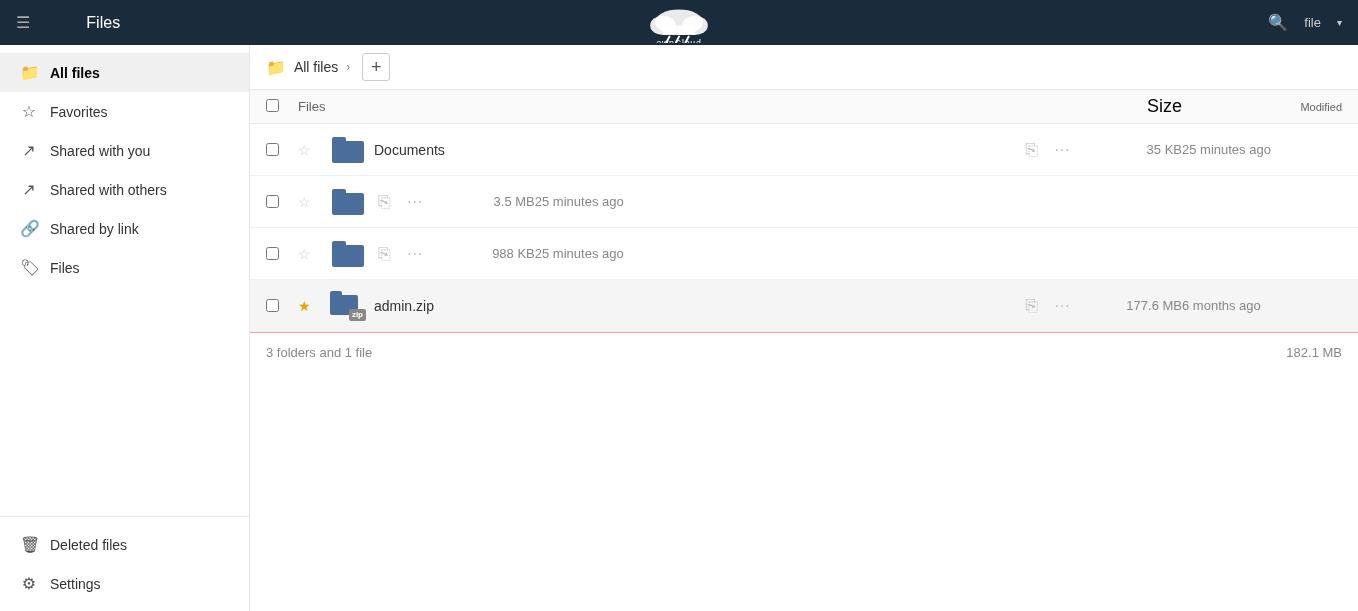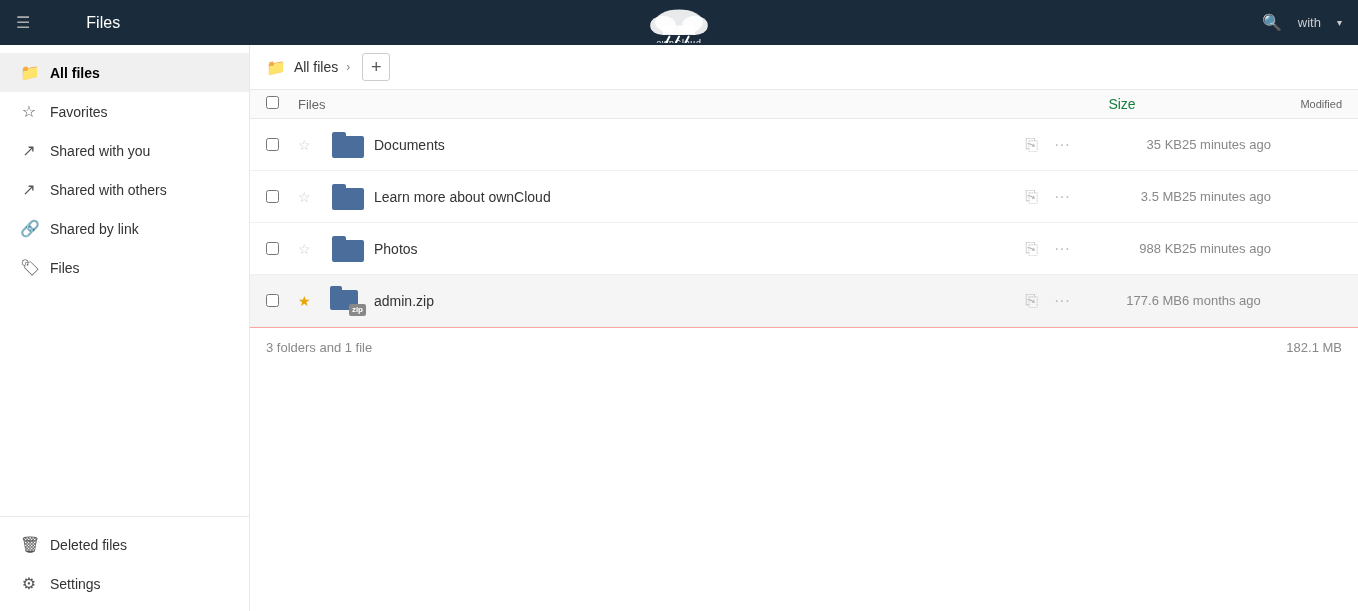--- a/index.html
+++ b/index.html
@@ -99,21 +99,21 @@
     .file-list { flex: 1; overflow-y: auto; }
     .file-list-header {
       display: flex;
       align-items: center;
       padding: 6px 16px;
       border-bottom: 1px solid #e8e8e8;
       background: #fafafa;
     }
     .header-checkbox { width: 32px; }
     .header-name { flex: 1; font-size: 13px; color: #666; font-weight: 500; }
-    .header-size { width: 120px; text-align: center; font-size: 14px; color: #15803d; font-weight: 500; }
+    .header-size { width: 120px; text-align: right; font-size: 18px; color: #000000; font-weight: 500; }
     .header-modified { width: 160px; text-align: right; font-size: 11px; color: #666; font-weight: 500; }
 
     .file-row {
       display: flex;
       align-items: center;
       padding: 8px 16px;
       border-bottom: 1px solid #f0f0f0;
       min-height: 52px;
     }
     .file-row.highlighted { background: #f5f5f5; }
@@ -223,21 +223,21 @@
 
         <line x1="28" y1="40" x2="24" y2="48" stroke="white" stroke-width="2.5" stroke-linecap="round"></line>
         <line x1="40" y1="40" x2="36" y2="48" stroke="white" stroke-width="2.5" stroke-linecap="round"></line>
         <line x1="52" y1="40" x2="48" y2="48" stroke="white" stroke-width="2.5" stroke-linecap="round"></line>
       </g>
       <text x="60" y="54" text-anchor="middle" font-size="11" fill="white" font-family="Arial" letter-spacing="1">ownCloud</text>
     </svg>
   </div>
   <div class="topbar-right">
     <span class="search-icon-top">🔍</span>
-    <span class="admin-label">with</span>
+    <span class="admin-label">file</span>
     <span class="dropdown-caret">▾</span>
   </div>
 </div>
 
 <div class="main-layout">
 
   <div class="sidebar">
     <div class="sidebar-nav">
       <div class="sidebar-item active">
         <span class="sidebar-item-icon">📁</span>
@@ -315,38 +315,36 @@
       </div>
 
       <div class="file-row">
         <div class="checkbox-cell">
           <input type="checkbox" style="">
         </div>
         <span class="file-star">☆</span>
         <div class="file-icon-wrap">
           <span class="folder-icon"></span>
         </div>
-        <span class="file-name">Learn more about ownCloud</span>
         <div class="file-actions">
           <span class="action-btn">⎘</span>
           <span class="action-btn">···</span>
         </div>
         <div class="file-size">3.5 MB</div>
         <div class="file-modified">25 minutes ago</div>
       </div>
 
       <div class="file-row">
         <div class="checkbox-cell">
           <input type="checkbox" style="">
         </div>
         <span class="file-star">☆</span>
         <div class="file-icon-wrap">
           <span class="folder-icon"></span>
         </div>
-        <span class="file-name">Photos</span>
         <div class="file-actions">
           <span class="action-btn">⎘</span>
           <span class="action-btn">···</span>
         </div>
         <div class="file-size">988 KB</div>
         <div class="file-modified">25 minutes ago</div>
       </div>
 
       <div class="file-row highlighted">
         <div class="checkbox-cell">

